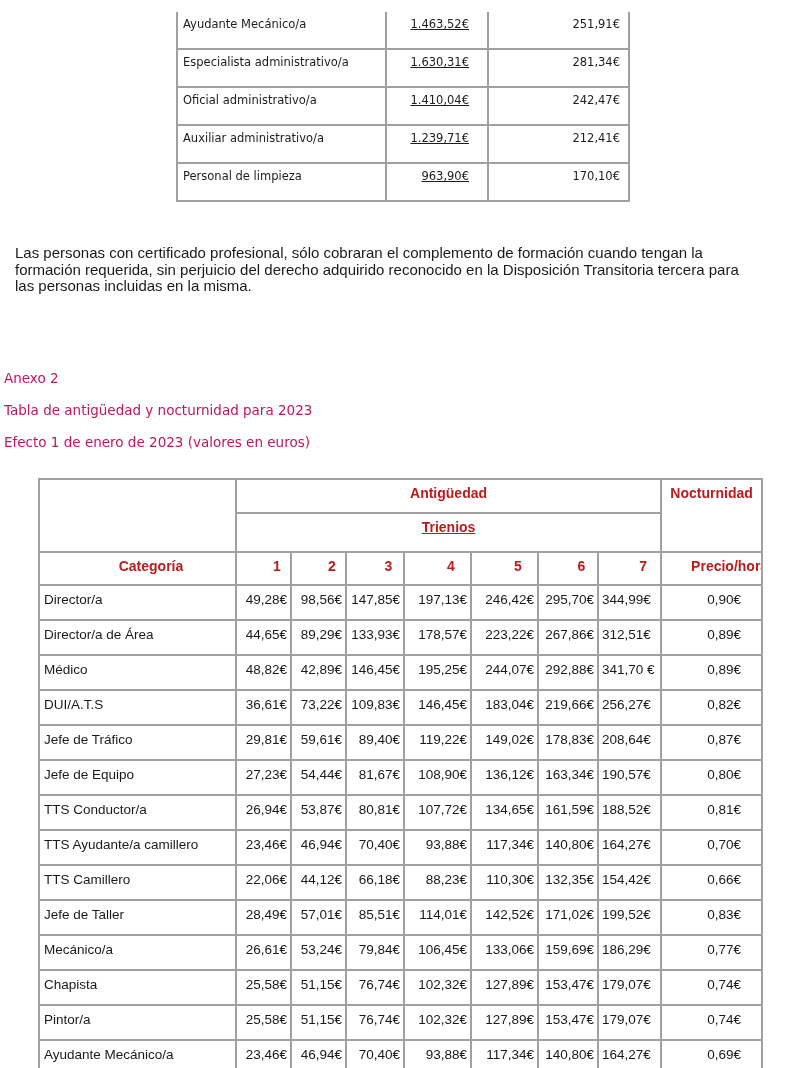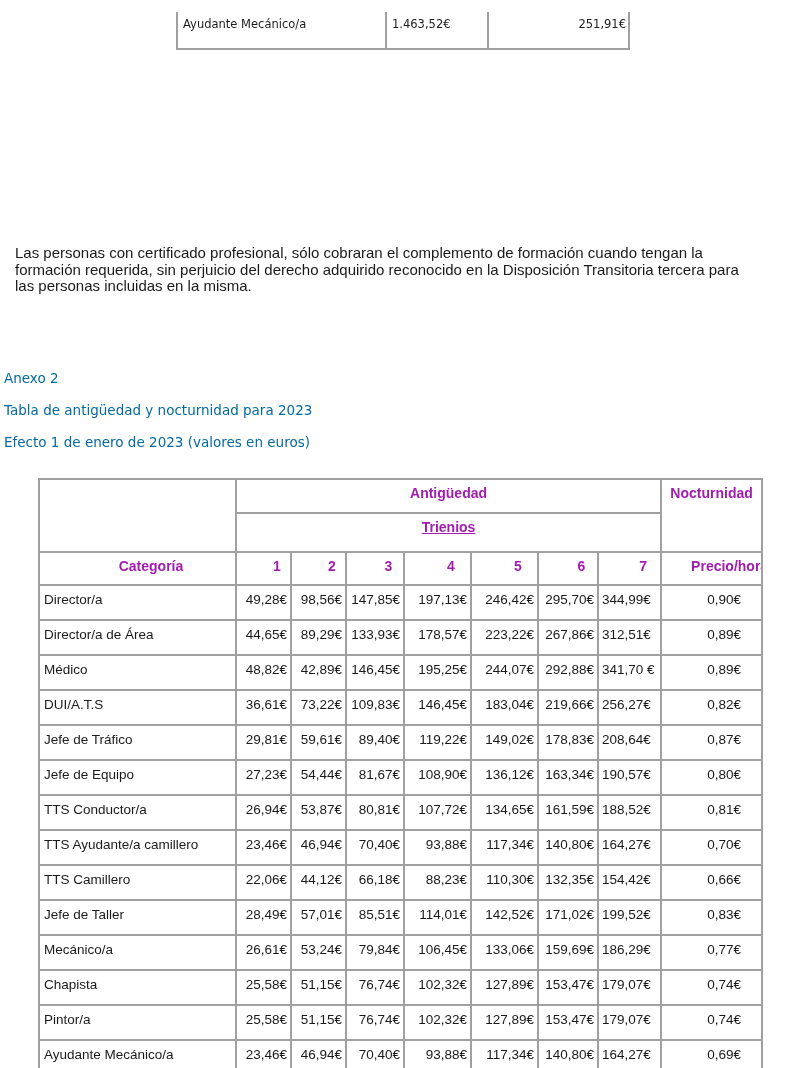--- a/index.html
+++ b/index.html
@@ -16,41 +16,41 @@
     border-collapse:collapse;table-layout:fixed;
   }
   table.doc-table td, table.doc-table th{
     border:2px solid #a0a0a0;overflow:hidden;white-space:nowrap;
   }
   .top-table-wrap table{margin-top:-2px;} 
   #topTable td{
     height:31px;vertical-align:top;padding:5px 4px 0 5px;
     font:11.5px "DejaVu Sans", sans-serif;color:#1c1c1c;
   }
-  #topTable td.v1{padding-right:18px;}
-  #topTable td.v2{text-align:right;padding-right:2px;}
+  #topTable td.v1{text-align:right;padding-right:18px;text-decoration:underline;}
+  #topTable td.v2{text-align:right;padding-right:8px;}
   
   .para{
     position:absolute;left:15px;top:245px;width:782px;
     font:15px/16.5px "Liberation Sans", sans-serif;color:#1a1a1a;
     white-space:pre-line;
   }
   
   .hline{
     position:absolute;left:4px;
-    font:13.5px "DejaVu Sans", sans-serif;color:#0369a1;white-space:nowrap;
+    font:13.5px "DejaVu Sans", sans-serif;color:#be185d;white-space:nowrap;
   }
   #hAnexo{top:370px;}
   #hTitle{top:402px;text-align:right;}
   #hEffect{top:434px;}
   
   .main-table-wrap{position:absolute;left:38px;top:478px;}
   #mainTable{width:723px;}
   #mainTable th{
-    font:bold 14px "Liberation Sans", sans-serif;color:#a21caf;
+    font:bold 14px "Liberation Sans", sans-serif;color:#b91c1c;
     vertical-align:top;padding:5px 2px 0 2px;text-align:center;white-space:nowrap;
   }
   #mainTable .rowA th{height:27px;}
   #mainTable .rowB th{height:32px;text-decoration:underline;}
   #mainTable .rowC th{height:26px;padding-left:29px;}
   #mainTable td{
     height:27px;vertical-align:top;
     font:13.5px "Liberation Sans", sans-serif;color:#1a1a1a;
     padding:6px 3px 0 3px;text-align:right;
   }
@@ -66,20 +66,40 @@
     <colgroup>
         <col style="width:209px">
         <col style="width:102px">
         <col style="width:141px">
       </colgroup>
     <tbody>
         <tr>
        <td>Ayudante Mecánico/a</td>
        <td class="v1">1.463,52€</td>
        <td class="v2">251,91€</td>
+     </tr>
+        <tr>
+       <td>Especialista administrativo/a</td>
+       <td class="v1">1.630,31€</td>
+       <td class="v2">281,34€</td>
+     </tr>
+        <tr>
+       <td>Oficial administrativo/a</td>
+       <td class="v1">1.410,04€</td>
+       <td class="v2">242,47€</td>
+     </tr>
+        <tr>
+       <td>Auxiliar administrativo/a</td>
+       <td class="v1">1.239,71€</td>
+       <td class="v2">212,41€</td>
+     </tr>
+        <tr>
+       <td>Personal de limpieza</td>
+       <td class="v1">963,90€</td>
+       <td class="v2">170,10€</td>
      </tr>
       </tbody>
   </table>
 </div>
 
 <div class="para">Las personas con certificado profesional, sólo cobraran el complemento de formación cuando tengan la
 formación requerida, sin perjuicio del derecho adquirido reconocido en la Disposición Transitoria tercera para
 las personas incluidas en la misma.</div>
 
 <div class="hline" id="hAnexo">Anexo 2</div>

